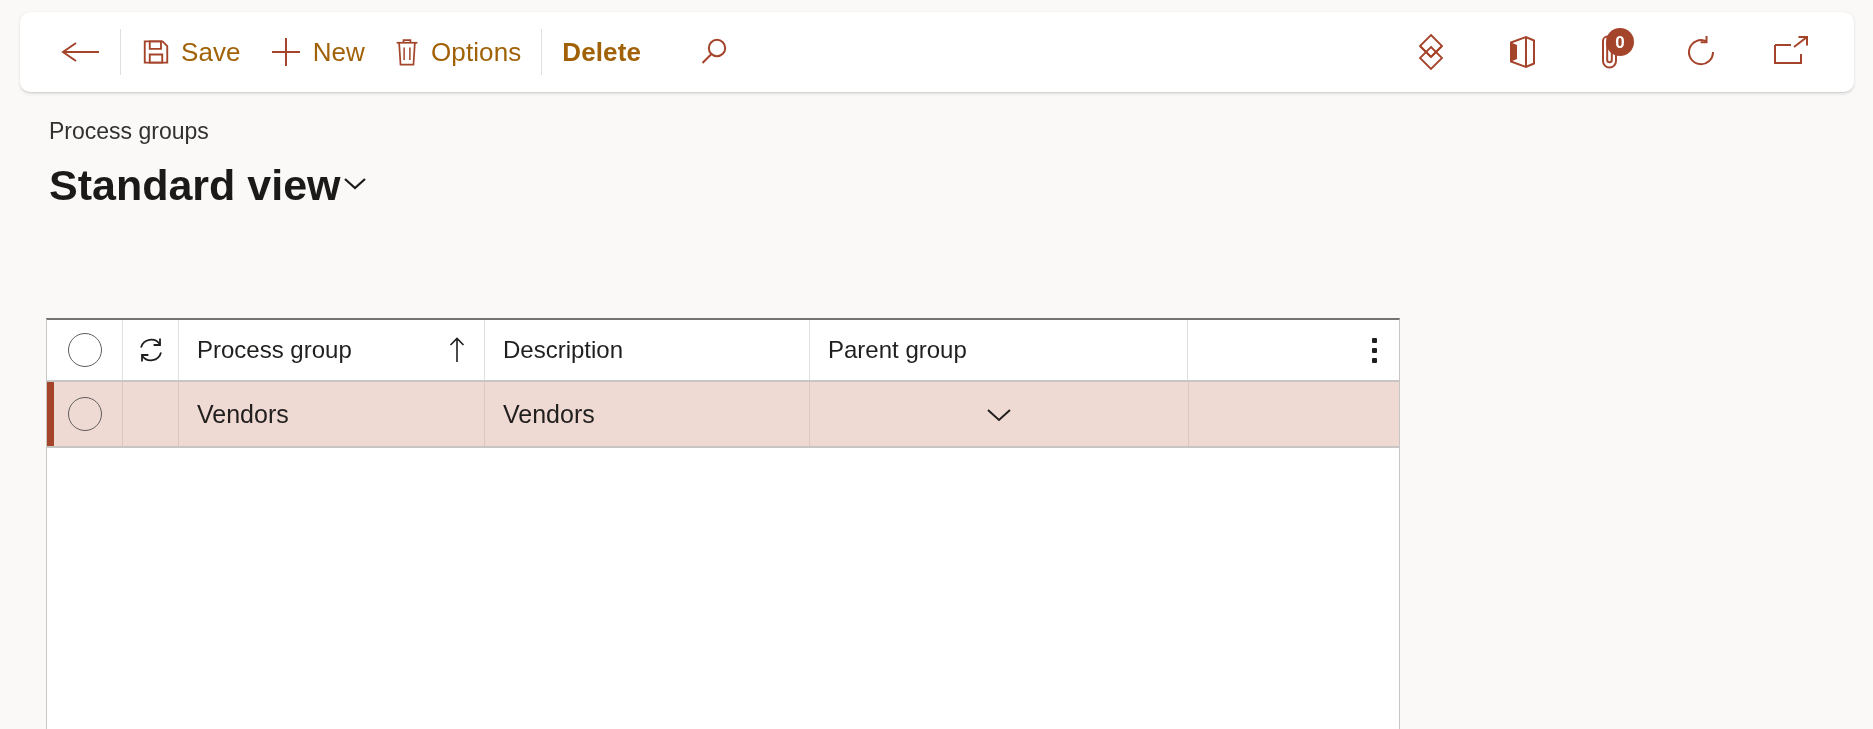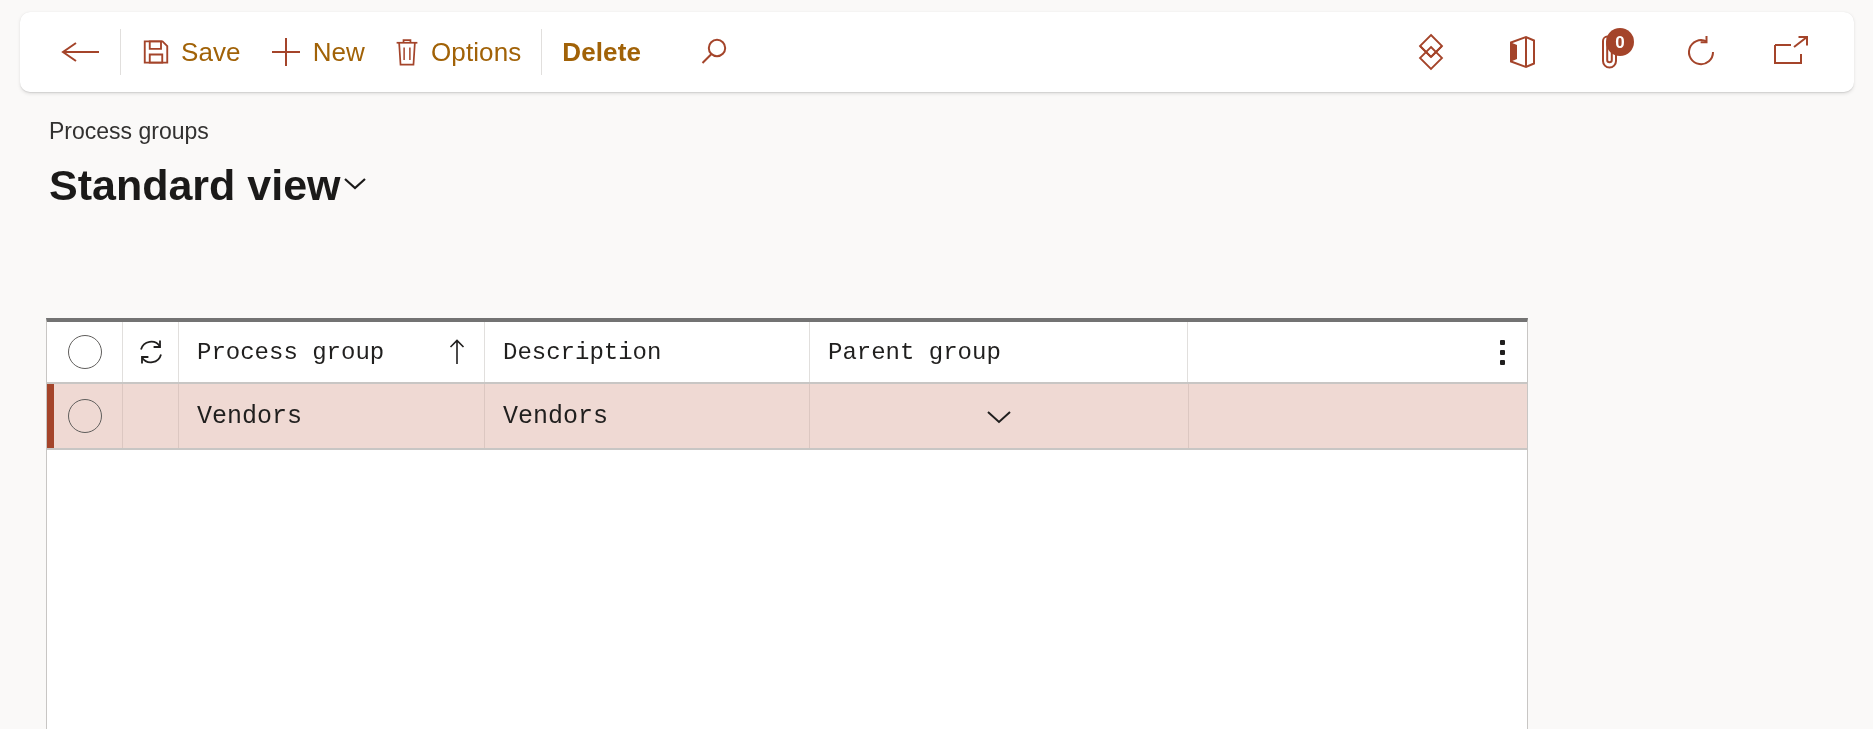--- a/index.html
+++ b/index.html
@@ -74,26 +74,25 @@
   .filter-input {
     border: none; outline: none; background: transparent;
     font-family: "Liberation Sans", sans-serif;
     font-size: 24px; color: #201f1e; width: 330px;
   }
   .filter-input::placeholder { color: #8a8886; }
 
   
   .grid {
     position: absolute; left: 46px; top: 318px;
-    width: 1482px; height: 411px;
+    width: 1354px; height: 411px;
     background: #ffffff;
-    border-top: 4px solid #737373;
+    border-top: 2px solid #737373;
     border-left: 1px solid #c8c6c4;
     border-right: 1px solid #c8c6c4;
-    font-family: Liberation Mono, monospace;
   }
   .grid-header {
     display: flex; height: 62px;
     border-bottom: 2px solid #c8c6c4;
     background: #ffffff; position: relative;
   }
   .hc {
     display: flex; align-items: center;
     border-right: 1px solid #e1dfdd;
     font-size: 24px; color: #201f1e; height: 100%;

